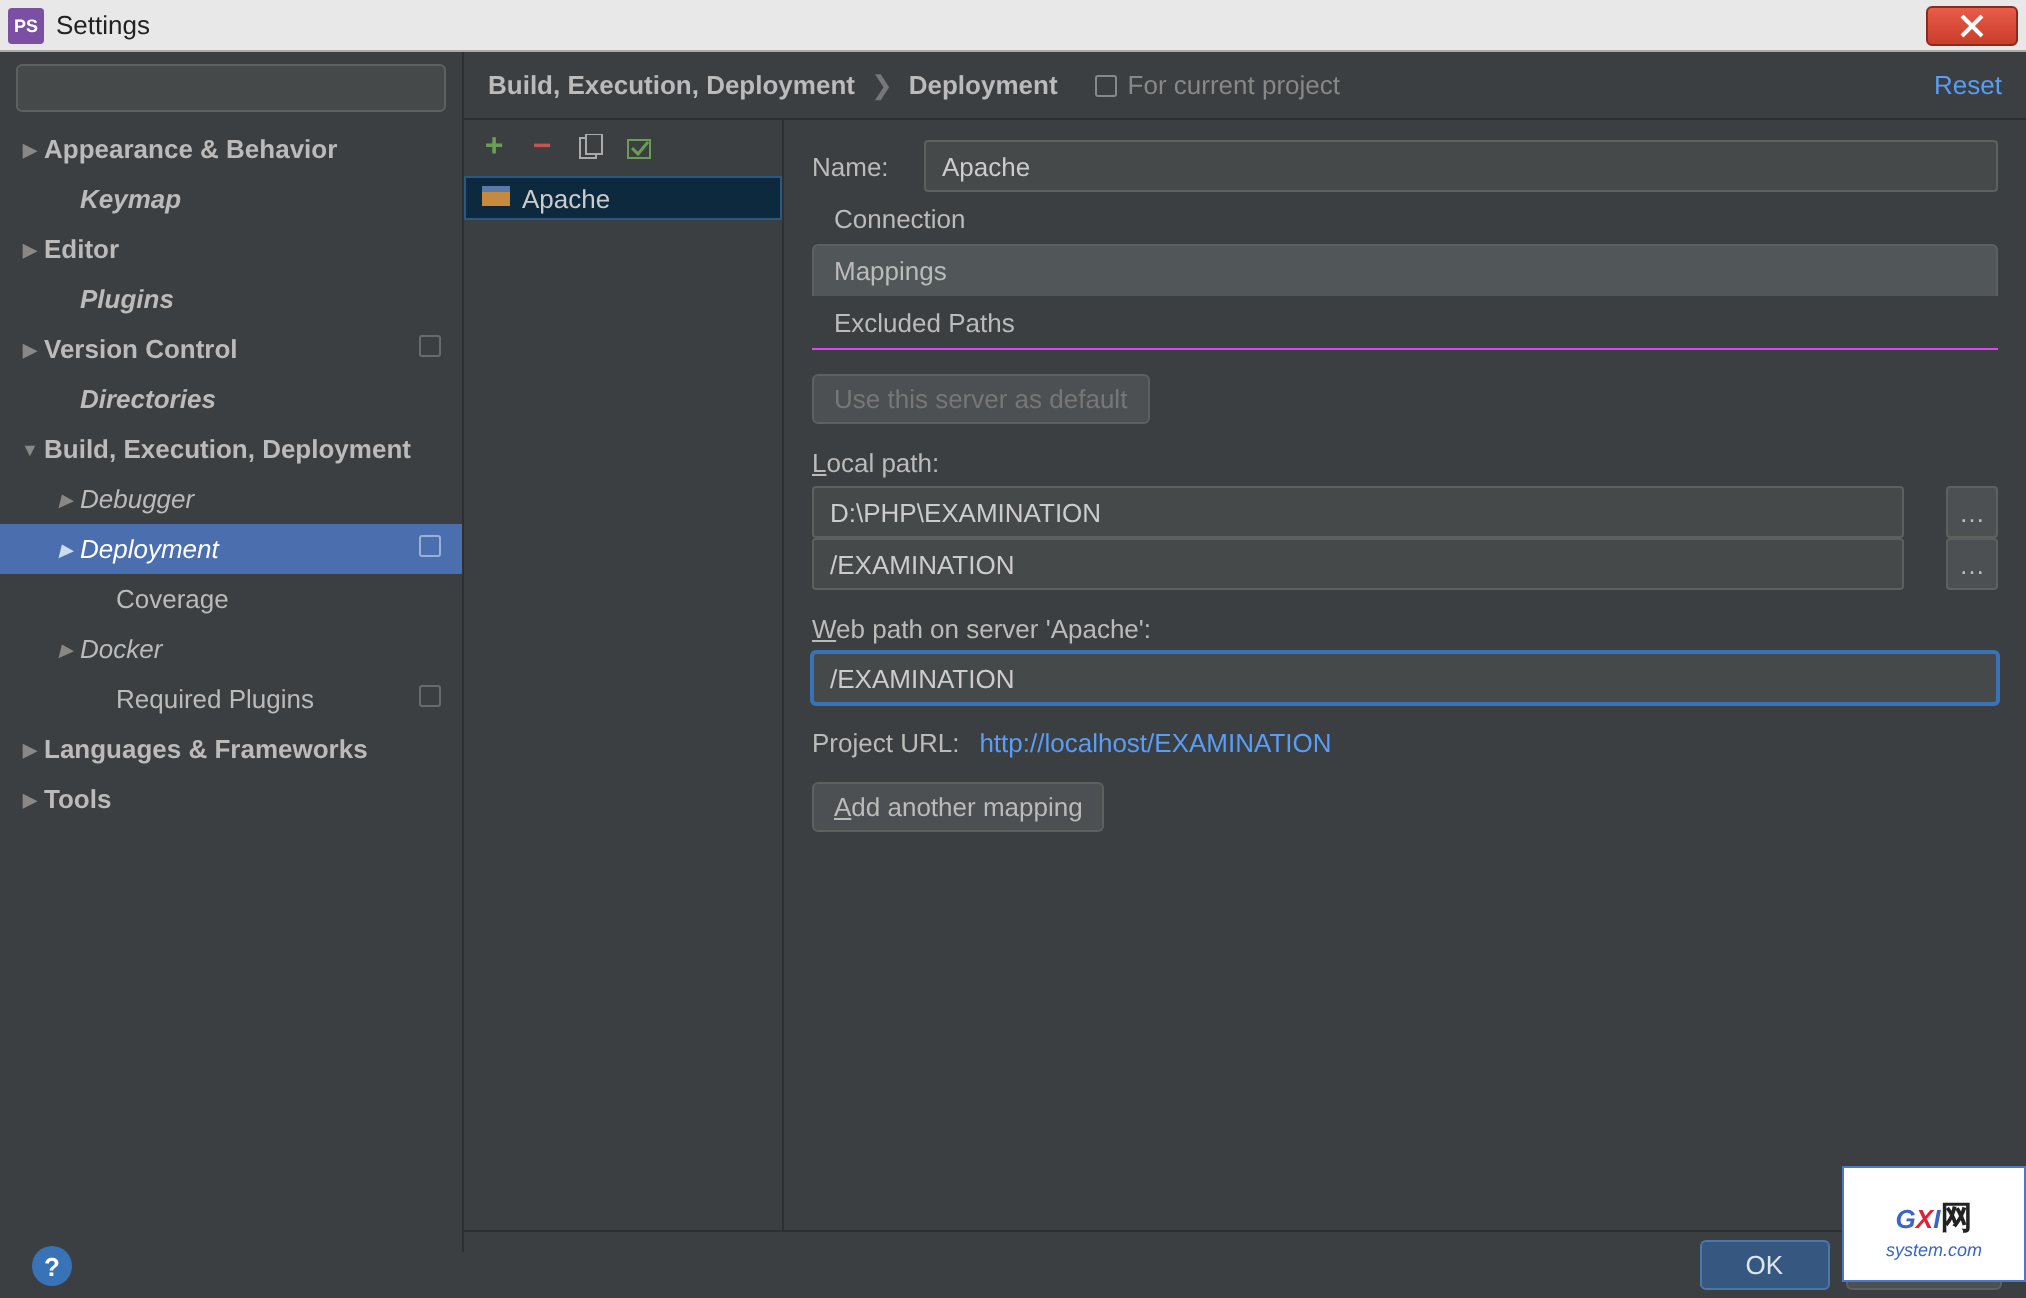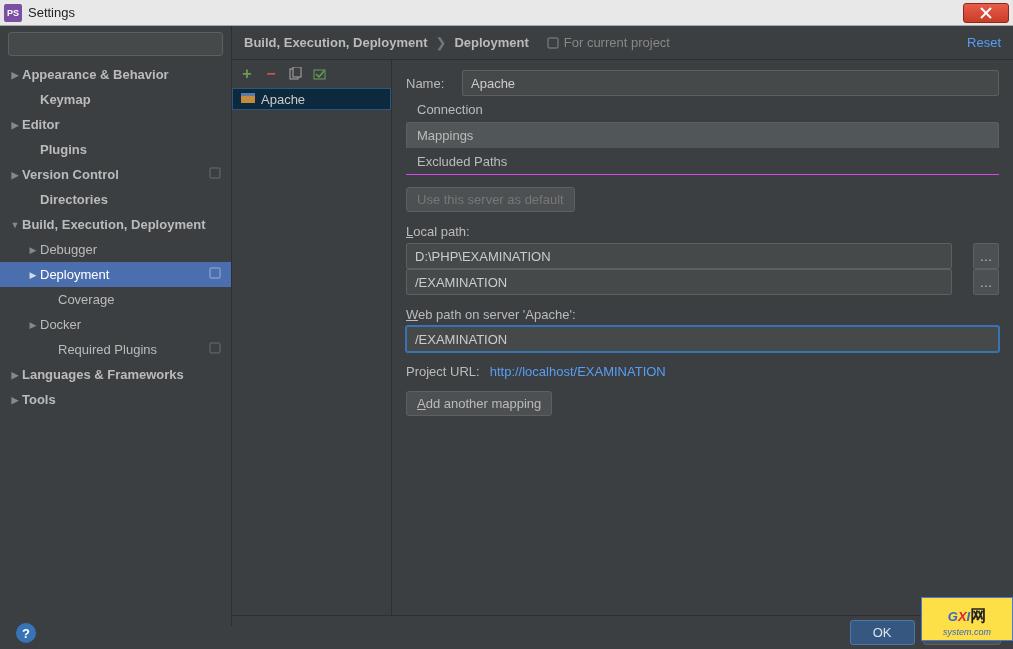--- a/index.html
+++ b/index.html
@@ -23,21 +23,21 @@
 .search-wrap .mag { position: absolute; left: 14px; top: 4px; color: #888; font-size: 12px; pointer-events:none;}
 .search-wrap .drop { position: absolute; left: 26px; top: 7px; color:#888; font-size:8px; pointer-events:none;}
 
 .tree { overflow-y: auto; }
 .tree-row { display: flex; align-items: center; height: 25px; cursor: pointer; color: #bbbbbb; white-space: nowrap; }
 .tree-row.bold { font-weight: bold; }
 .tree-row .tw { width: 14px; display:inline-flex; justify-content:center; color:#888; font-size:9px;}
 .tree-row.selected { background: #4b6eaf; color: #fff; }
 .tree-row .badge { margin-left: auto; margin-right: 10px; opacity:.6; }
 .ind0 { padding-left: 8px; }
-.ind1 { padding-left: 26px; }
+.ind1 { padding-left: 26px; font-style: italic; }
 .ind2 { padding-left: 44px; }
 
 
 .main { flex: 1; display: flex; flex-direction: column; }
 .crumbs { height: 34px; display: flex; align-items: center; padding: 0 12px; border-bottom: 1px solid #2d2f30; }
 .crumbs .bc { color: #bbbbbb; font-weight: bold; }
 .crumbs .sep { margin: 0 8px; color: #777; }
 .crumbs .proj { margin-left: 18px; color: #888; display:flex; align-items:center; gap:5px;}
 .crumbs .reset { margin-left: auto; color: #589df6; cursor:pointer; }
 
@@ -77,21 +77,21 @@
 .url-row .link { color:#589df6; cursor:pointer;}
 
 
 .footer { position:absolute; bottom:0; left:232px; right:0; height:34px; border-top:1px solid #2d2f30; display:flex; align-items:center; padding: 0 12px; gap:8px; background:#3c3f41;}
 .footer .help { width:20px; height:20px; border-radius:10px; background:#3873b8; color:#fff; display:flex; align-items:center; justify-content:center; font-weight:bold; position:absolute; left:-216px; bottom:6px; cursor:pointer;}
 .footer .spacer { flex:1; }
 .footer .ok { background:#365880; border:1px solid #4a78a8; color:#dde6ee; padding:4px 22px; border-radius:3px; cursor:pointer;}
 .footer .cancel { background:#4c5052; border:1px solid #5e6060; color:#bbb; padding:4px 18px; border-radius:3px; cursor:pointer;}
 
 
-.wm { position:absolute; right:0; bottom:8px; width:92px; height:44px; background:#fde047; border:1px solid #4a78d0; display:flex; flex-direction:column; align-items:center; justify-content:center; font-style:italic;text-align:right; }
+.wm { position:absolute; right:0; bottom:8px; width:92px; height:58px; background:#ffffff; border:1px solid #4a78d0; display:flex; flex-direction:column; align-items:center; justify-content:center; font-style:italic;text-align:right; }
 .wm .big { color:#3a66c8; font-size:22px; font-weight:bold; font-style:italic;}
 .wm .big .red { color:#d23; }
 .wm .small { color:#3a66c8; font-size:9px; }
 </style>
 </head>
 <body>
 
 <div class="titlebar">
   <div class="app-icon">PS</div>
   <span class="title">Settings</span>

